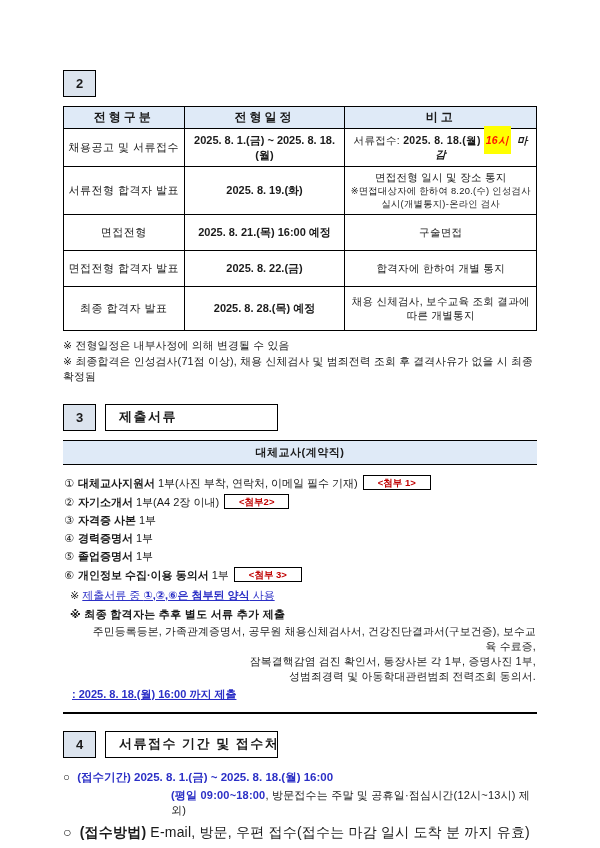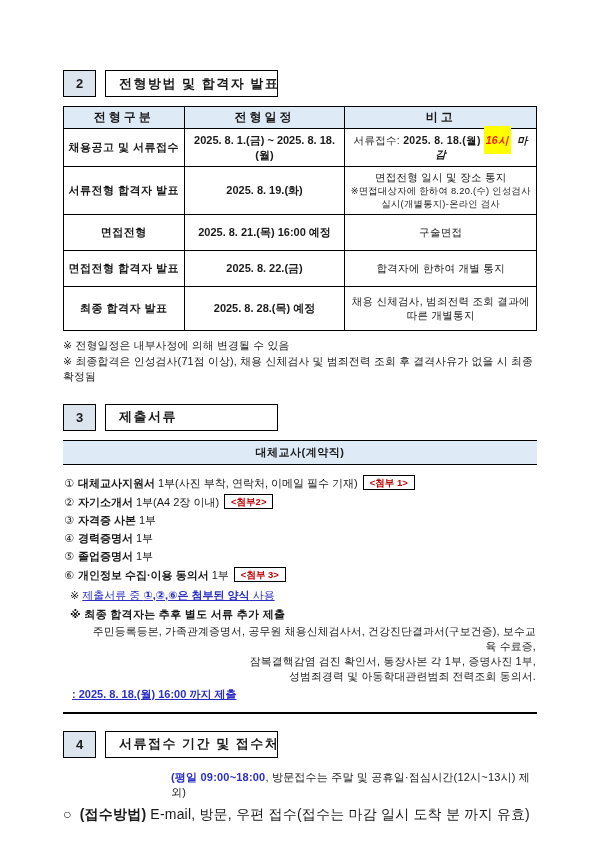--- a/index.html
+++ b/index.html
@@ -25,21 +25,21 @@
     border:1.7px solid #000;margin-left:9px;width:173px;background:#fff;
     font-weight:bold;font-size:13px;letter-spacing:1.5px;
     display:flex;align-items:center;padding-left:13px;white-space:nowrap;
   }
 
   
   table.sel-table{width:100%;border-collapse:collapse;border:1.8px solid #000;table-layout:fixed;}
   .sel-table th,.sel-table td{border:1.2px solid #000;text-align:center;vertical-align:middle;padding:2px 3px;}
   .sel-table th{background:var(--table-header-bg,#dfeaf7);font-size:12px;height:20px;letter-spacing:3px;}
   .col1{width:25.5%;} .col2{width:34%;} .col3{width:40.5%;}
-  .td-cat{font-weight:bold;font-size:11px;letter-spacing:0.5px;}
+  .td-cat{font-weight:normal;font-size:11px;letter-spacing:0.5px;}
   .td-sched{font-weight:bold;font-size:11px;}
   .td-remark{font-size:10.5px;letter-spacing:0.3px;}
   .r1{height:38px;} .r2{height:48px;} .r3{height:36px;} .r4{height:36px;} .r5{height:44px;}
   .small-line{font-size:9.3px;line-height:12.5px;display:block;text-align:center;}
   .hl-time{
     background:var(--highlight-yellow,#ffff00);color:var(--alert-red,#ff1500);
     font-weight:bold;font-style:italic;padding:8px 2px;margin:0 3px;
   }
   .bold-italic{font-weight:bold;font-style:italic;}
 
@@ -52,21 +52,21 @@
   .attach-header{
     background:var(--table-header-bg,#dfeaf7);border-bottom:1.7px solid #000;
     text-align:center;font-weight:bold;font-size:11px;padding:4px 4px;letter-spacing:0.5px;
   }
   .attach-body{padding:7px 1px 6px 1px;}
   .doc-item{margin:3px 0;line-height:15px;font-size:11px;}
   .doc-num{margin-right:4px;}
   .doc-name{font-weight:bold;}
   .tag{
     display:inline-block;border:1.5px solid #000;color:var(--tag-red,#c00000);
-    font-weight:bold;font-size:9.5px;padding:0 6px;line-height:13px;margin-left:5px;vertical-align:1px;
+    font-weight:bold;font-size:9.5px;padding:0 14px;line-height:13px;margin-left:5px;vertical-align:1px;
   }
   .form-note{margin:5px 0 3px 6px;font-size:11px;}
   .blue-underline{color:var(--accent-blue,#2b2fc6);text-decoration:underline;}
   .final-note{margin:4px 0 2px 6px;font-size:11px;font-weight:bold;letter-spacing:0.3px;}
   .extra-doc{margin-left:18px;font-size:10.8px;line-height:15px;letter-spacing:0.2px;text-align:right;}
   .deadline-line{
     margin:3px 0 4px 8px;font-size:11px;font-weight:bold;
     color:var(--accent-blue,#2b2fc6);text-decoration:underline;
   }
 
@@ -80,21 +80,20 @@
   .line-method{font-size:14px;margin:6px 0 10px 0;letter-spacing:0.2px;}
   b{font-weight:bold;}
 </style>
 </head>
 <body>
 
 <div class="page">
 
   <div class="sec-header">
     <div class="sec-num">2</div>
-    <div class="sec-title">전형방법 및 합격자 발표</div>
   </div>
 
   <table class="sel-table">
     <thead>
       <tr>
         <th class="col1">전형구분</th>
         <th class="col2">전형일정</th>
         <th class="col3">비고</th>
       </tr>
     </thead>
@@ -119,21 +118,21 @@
         <td class="td-remark">구술면접</td>
       </tr>
       <tr class="r4">
         <td class="td-cat">면접전형 합격자 발표</td>
         <td class="td-sched">2025. 8. 22.(금)</td>
         <td class="td-remark">합격자에 한하여 개별 통지</td>
       </tr>
       <tr class="r5">
         <td class="td-cat">최종 합격자 발표</td>
         <td class="td-sched">2025. 8. 28.(목) 예정</td>
-        <td class="td-remark">채용 신체검사, 범죄전력 조회 결과에 따른 개별통지</td>
+        <td class="td-remark">채용 신체검사, 보수교육 조회 결과에 따른 개별통지</td>
       </tr>
     </tbody>
   </table>
 
   <div class="notes">
     <div class="note-line">※ 전형일정은 내부사정에 의해 변경될 수 있음</div>
     <div class="note-line">※ 최종합격은 인성검사(71점 이상), 채용 신체검사 및 범죄전력 조회 후 결격사유가 없을 시 최종 확정됨</div>
   </div>
 
   <div class="sec-header sec3-gap">
@@ -168,20 +167,21 @@
       <div class="deadline-line">: 2025. 8. 18.(월) 16:00 까지 제출</div>
     </div>
   </div>
 
   <div class="sec-header sec4-gap">
     <div class="sec-num">4</div>
     <div class="sec-title">서류접수 기간 및 접수처</div>
   </div>
 
   <div class="body4">
+    <div class="line-period"><span class="bullet">○ </span><span>(접수기간) 2025. 8. 1.(금) ~ 2025. 8. 18.(월) 16:00</span></div>
 
     <div class="line-period-sub"><span class="blue-bold">(평일 09:00~18:00</span><span>, 방문접수는 주말 및 공휴일·점심시간(12시~13시) 제외)</span></div>
 
     <div class="line-method"><span class="bullet">○ </span><b>(접수방법)</b><span> E-mail, 방문, 우편 접수(접수는 마감 일시 도착 분 까지 유효)</span></div>
 
   </div>
 
 </div>
 
 </body></html>

